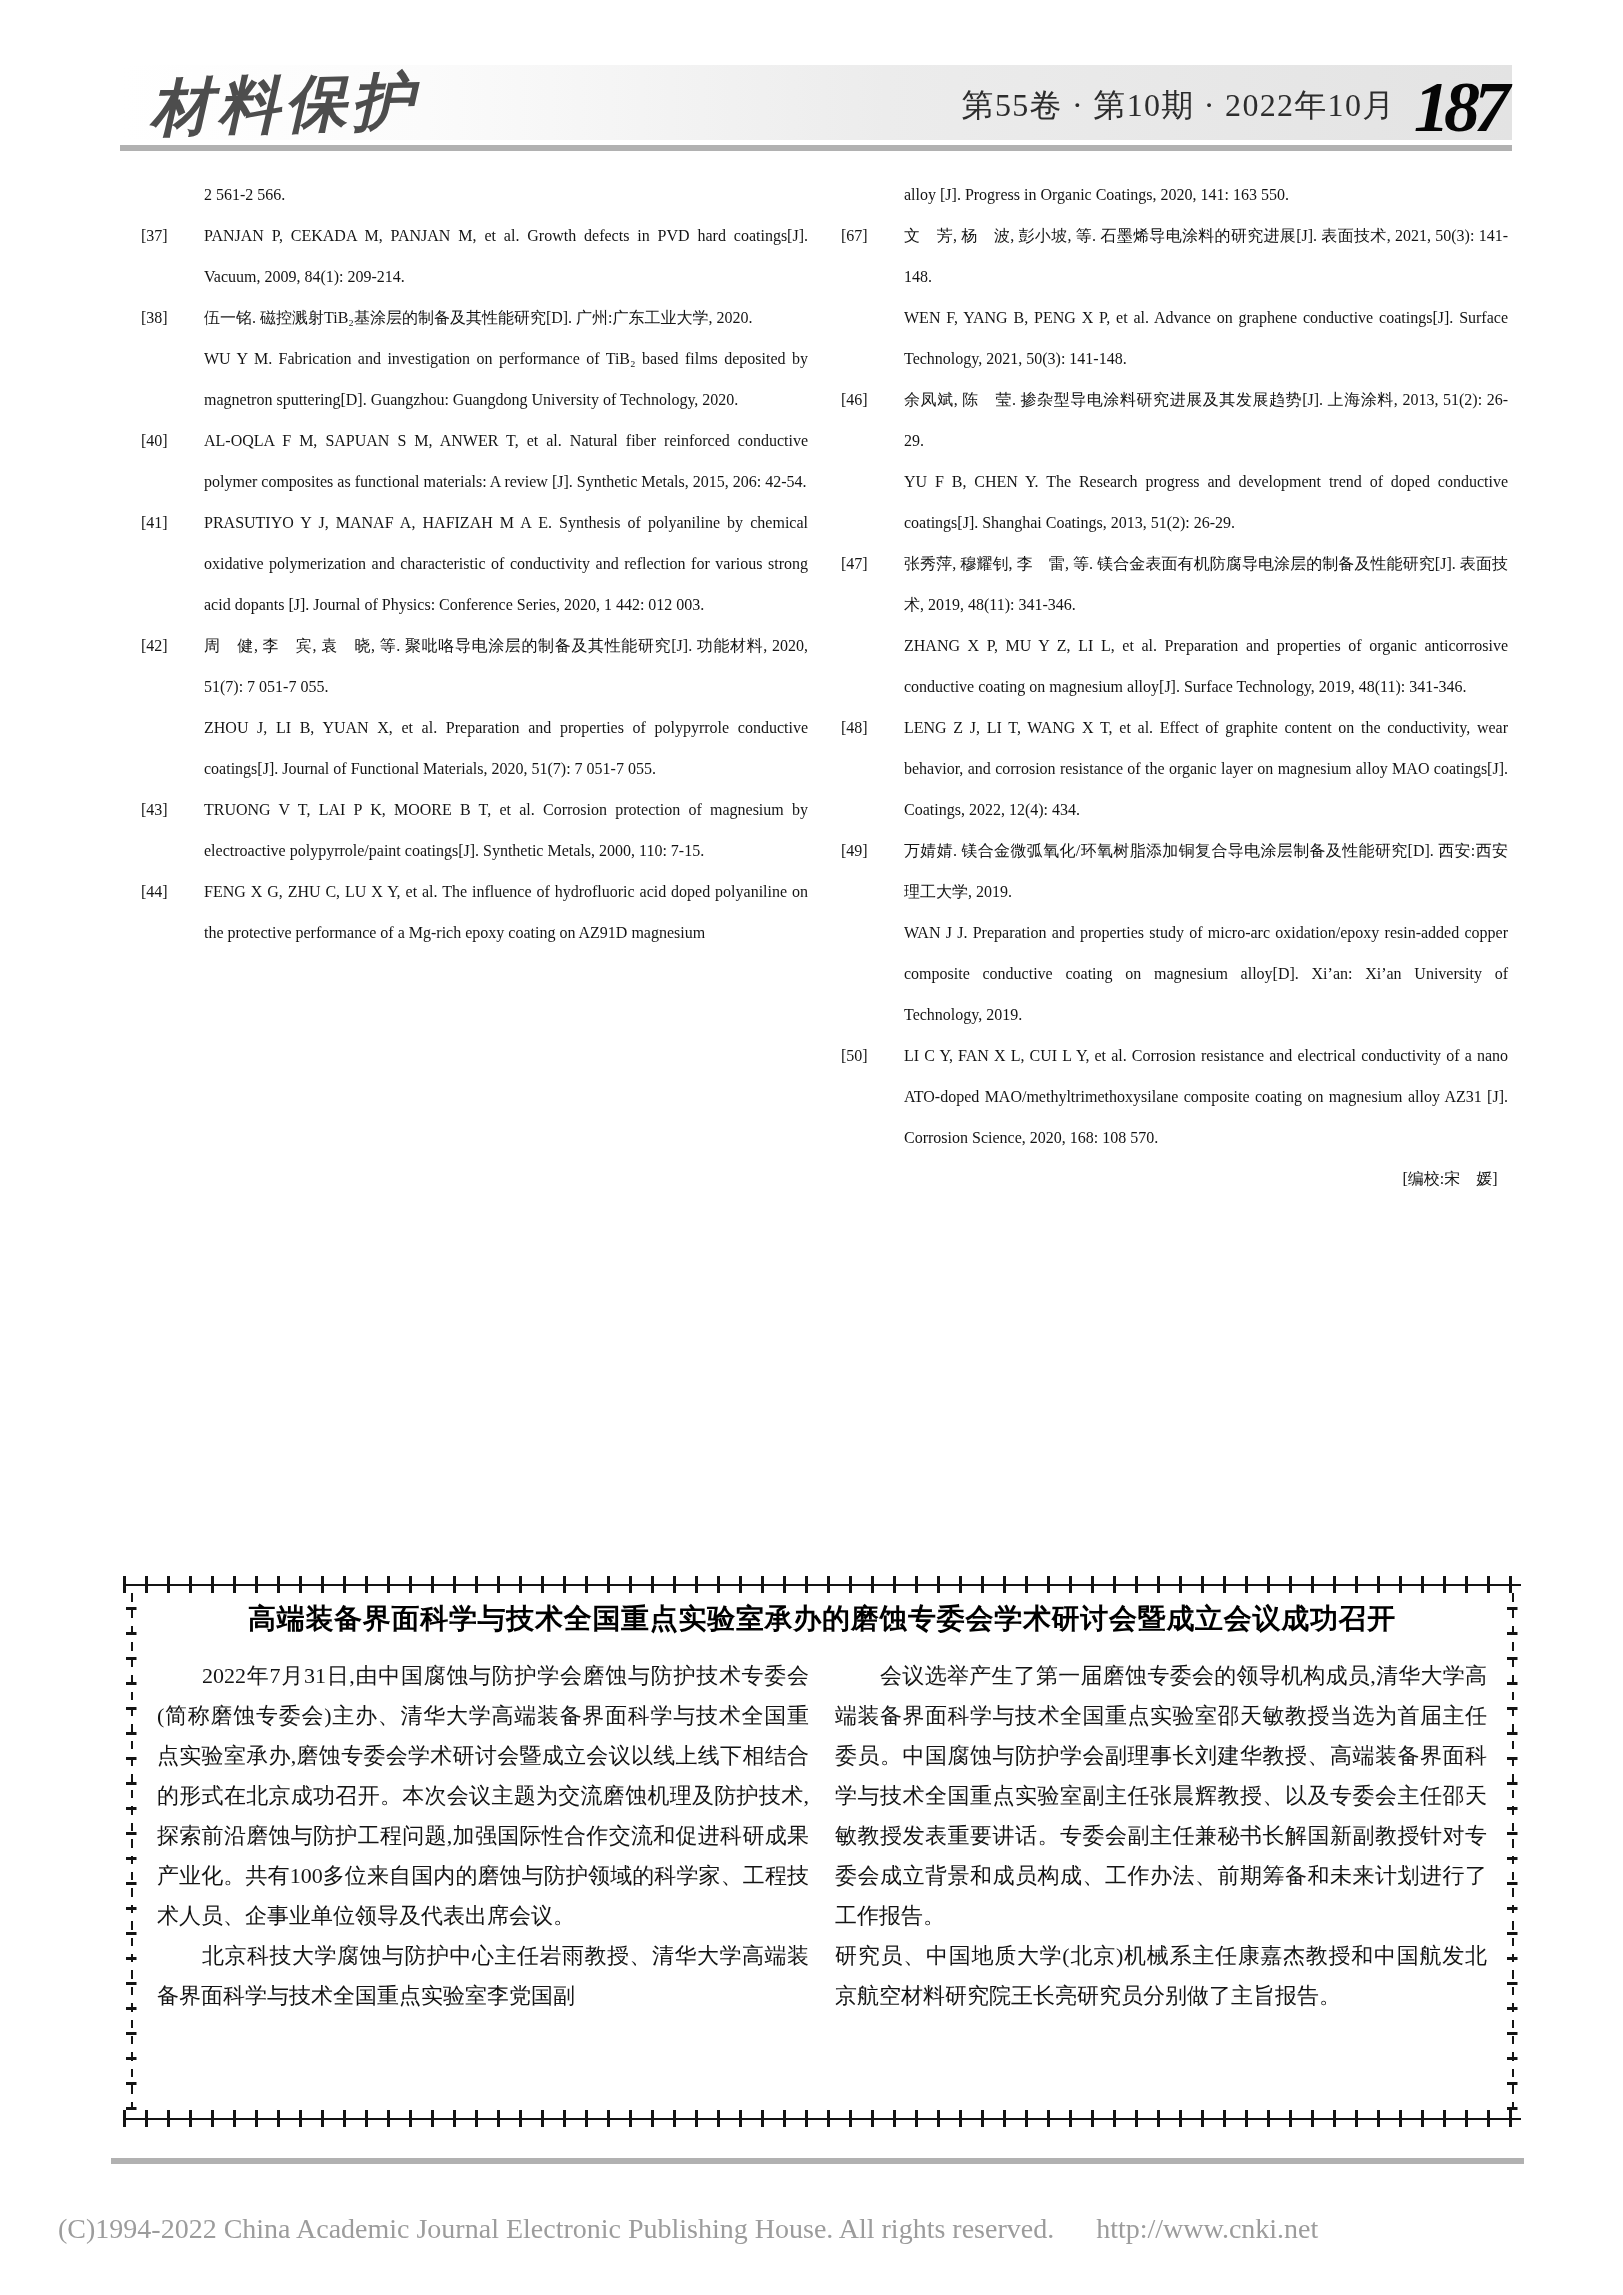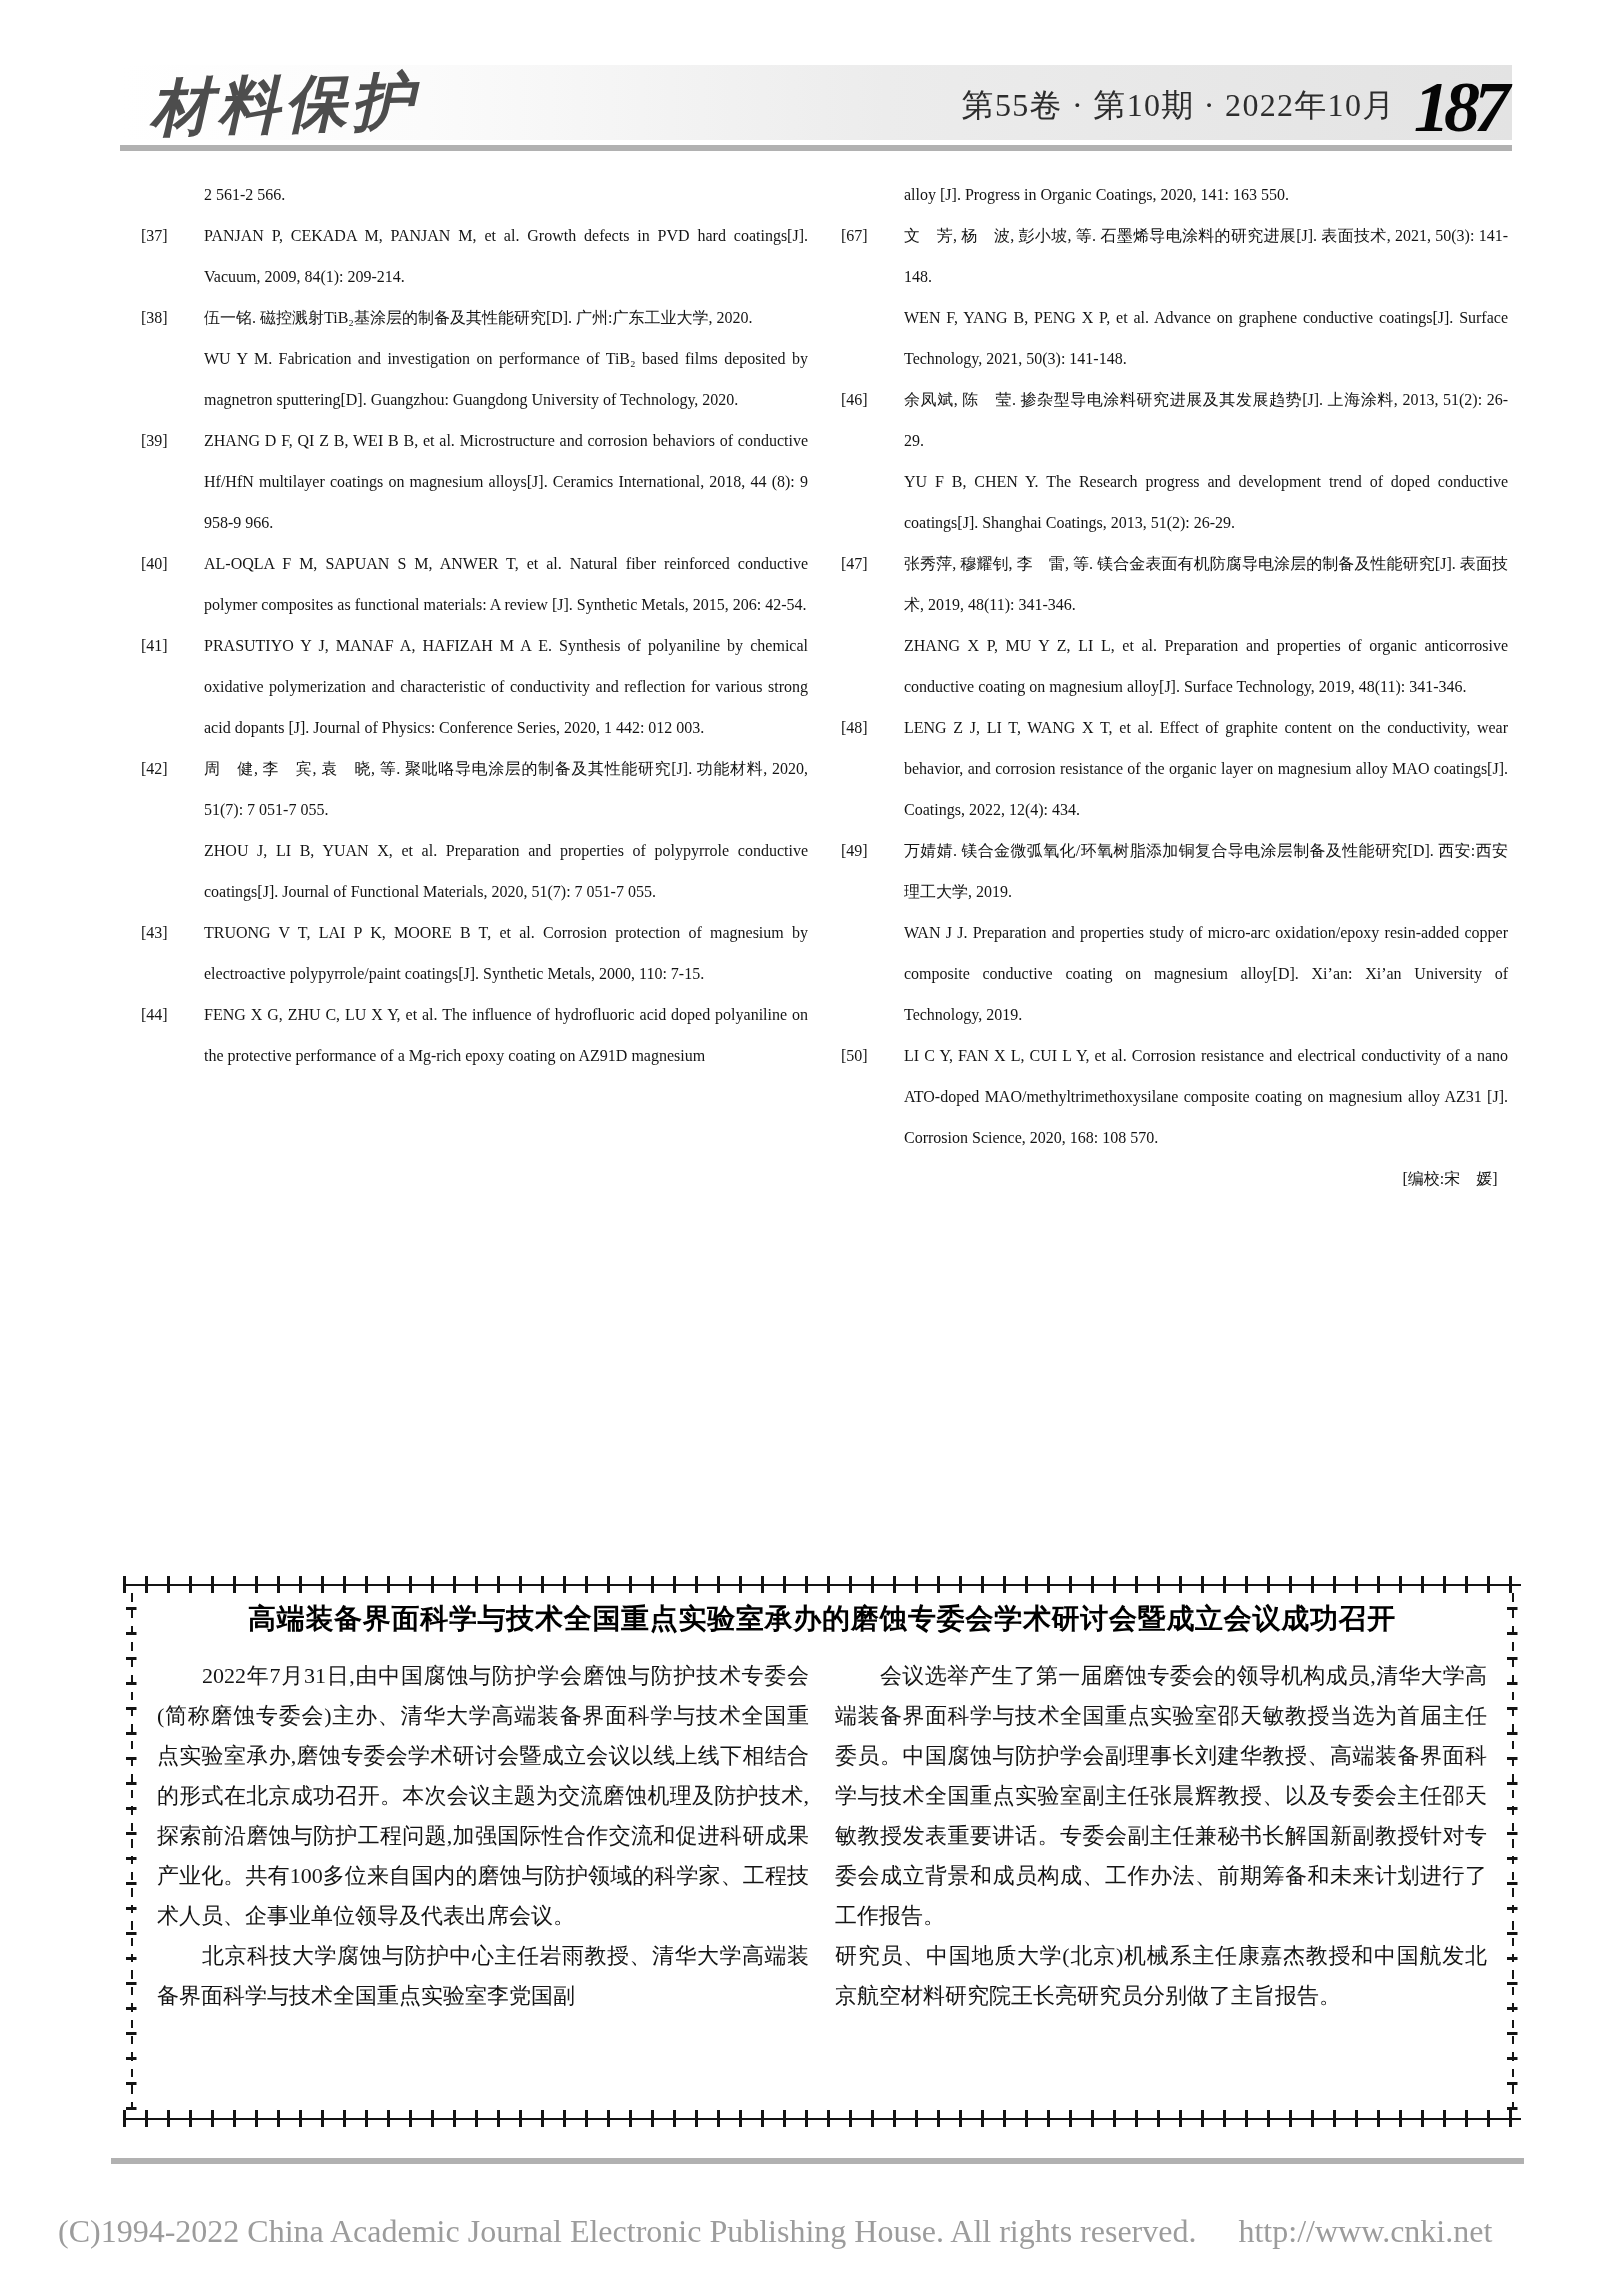--- a/index.html
+++ b/index.html
@@ -65,21 +65,21 @@
     font-weight:bold;font-size:28px;letter-spacing:0.7px;color:#000;
   }
   .ann-body{display:flex;gap:26px;margin:18.3px 34px 0;font-size:22px;line-height:40px;}
   .ann-col{flex:1;text-align:justify;}
   .ann-p{margin:0;text-indent:2.05em;}
   .ann-p.no-indent{text-indent:0;}
 
   
   .footer-text{
     position:absolute;left:58px;top:2213px;display:flex;gap:42px;
-    font-size:32px;color:#9c9c9c;white-space:nowrap;
+    font-size:28px;color:#9c9c9c;white-space:nowrap;
   }
 </style>
 </head>
 <body>
 
 <div class="page">
 
   <div class="header-band">
     <span class="journal-logo">材料保护</span>
     <span class="header-spacer"></span>
@@ -104,24 +104,20 @@
         <div class="ref">
           <span class="ref-label">[38]</span>
           <span class="ref-text">伍一铭. 磁控溅射TiB₂基涂层的制备及其性能研究[D]. 广州:广东工业大学, 2020.</span>
         </div>
 
         <div class="ref">
           <span class="ref-label"></span>
           <span class="ref-text">WU Y M. Fabrication and investigation on performance of TiB₂ based films deposited by magnetron sputtering[D]. Guangzhou: Guangdong University of Technology, 2020.</span>
         </div>
 
-        <div class="ref">
-          <span class="ref-label">[39]</span>
-          <span class="ref-text">ZHANG D F, QI Z B, WEI B B, et al. Microstructure and corrosion behaviors of conductive Hf/HfN multilayer coatings on magnesium alloys[J]. Ceramics International, 2018, 44 (8): 9 958-9 966.</span>
-        </div>
 
         <div class="ref">
           <span class="ref-label">[40]</span>
           <span class="ref-text">AL-OQLA F M, SAPUAN S M, ANWER T, et al. Natural fiber reinforced conductive polymer composites as functional materials: A review [J]. Synthetic Metals, 2015, 206: 42-54.</span>
         </div>
 
         <div class="ref">
           <span class="ref-label">[41]</span>
           <span class="ref-text">PRASUTIYO Y J, MANAF A, HAFIZAH M A E. Synthesis of polyaniline by chemical oxidative polymerization and characteristic of conductivity and reflection for various strong acid dopants [J]. Journal of Physics: Conference Series, 2020, 1 442: 012 003.</span>
         </div>

